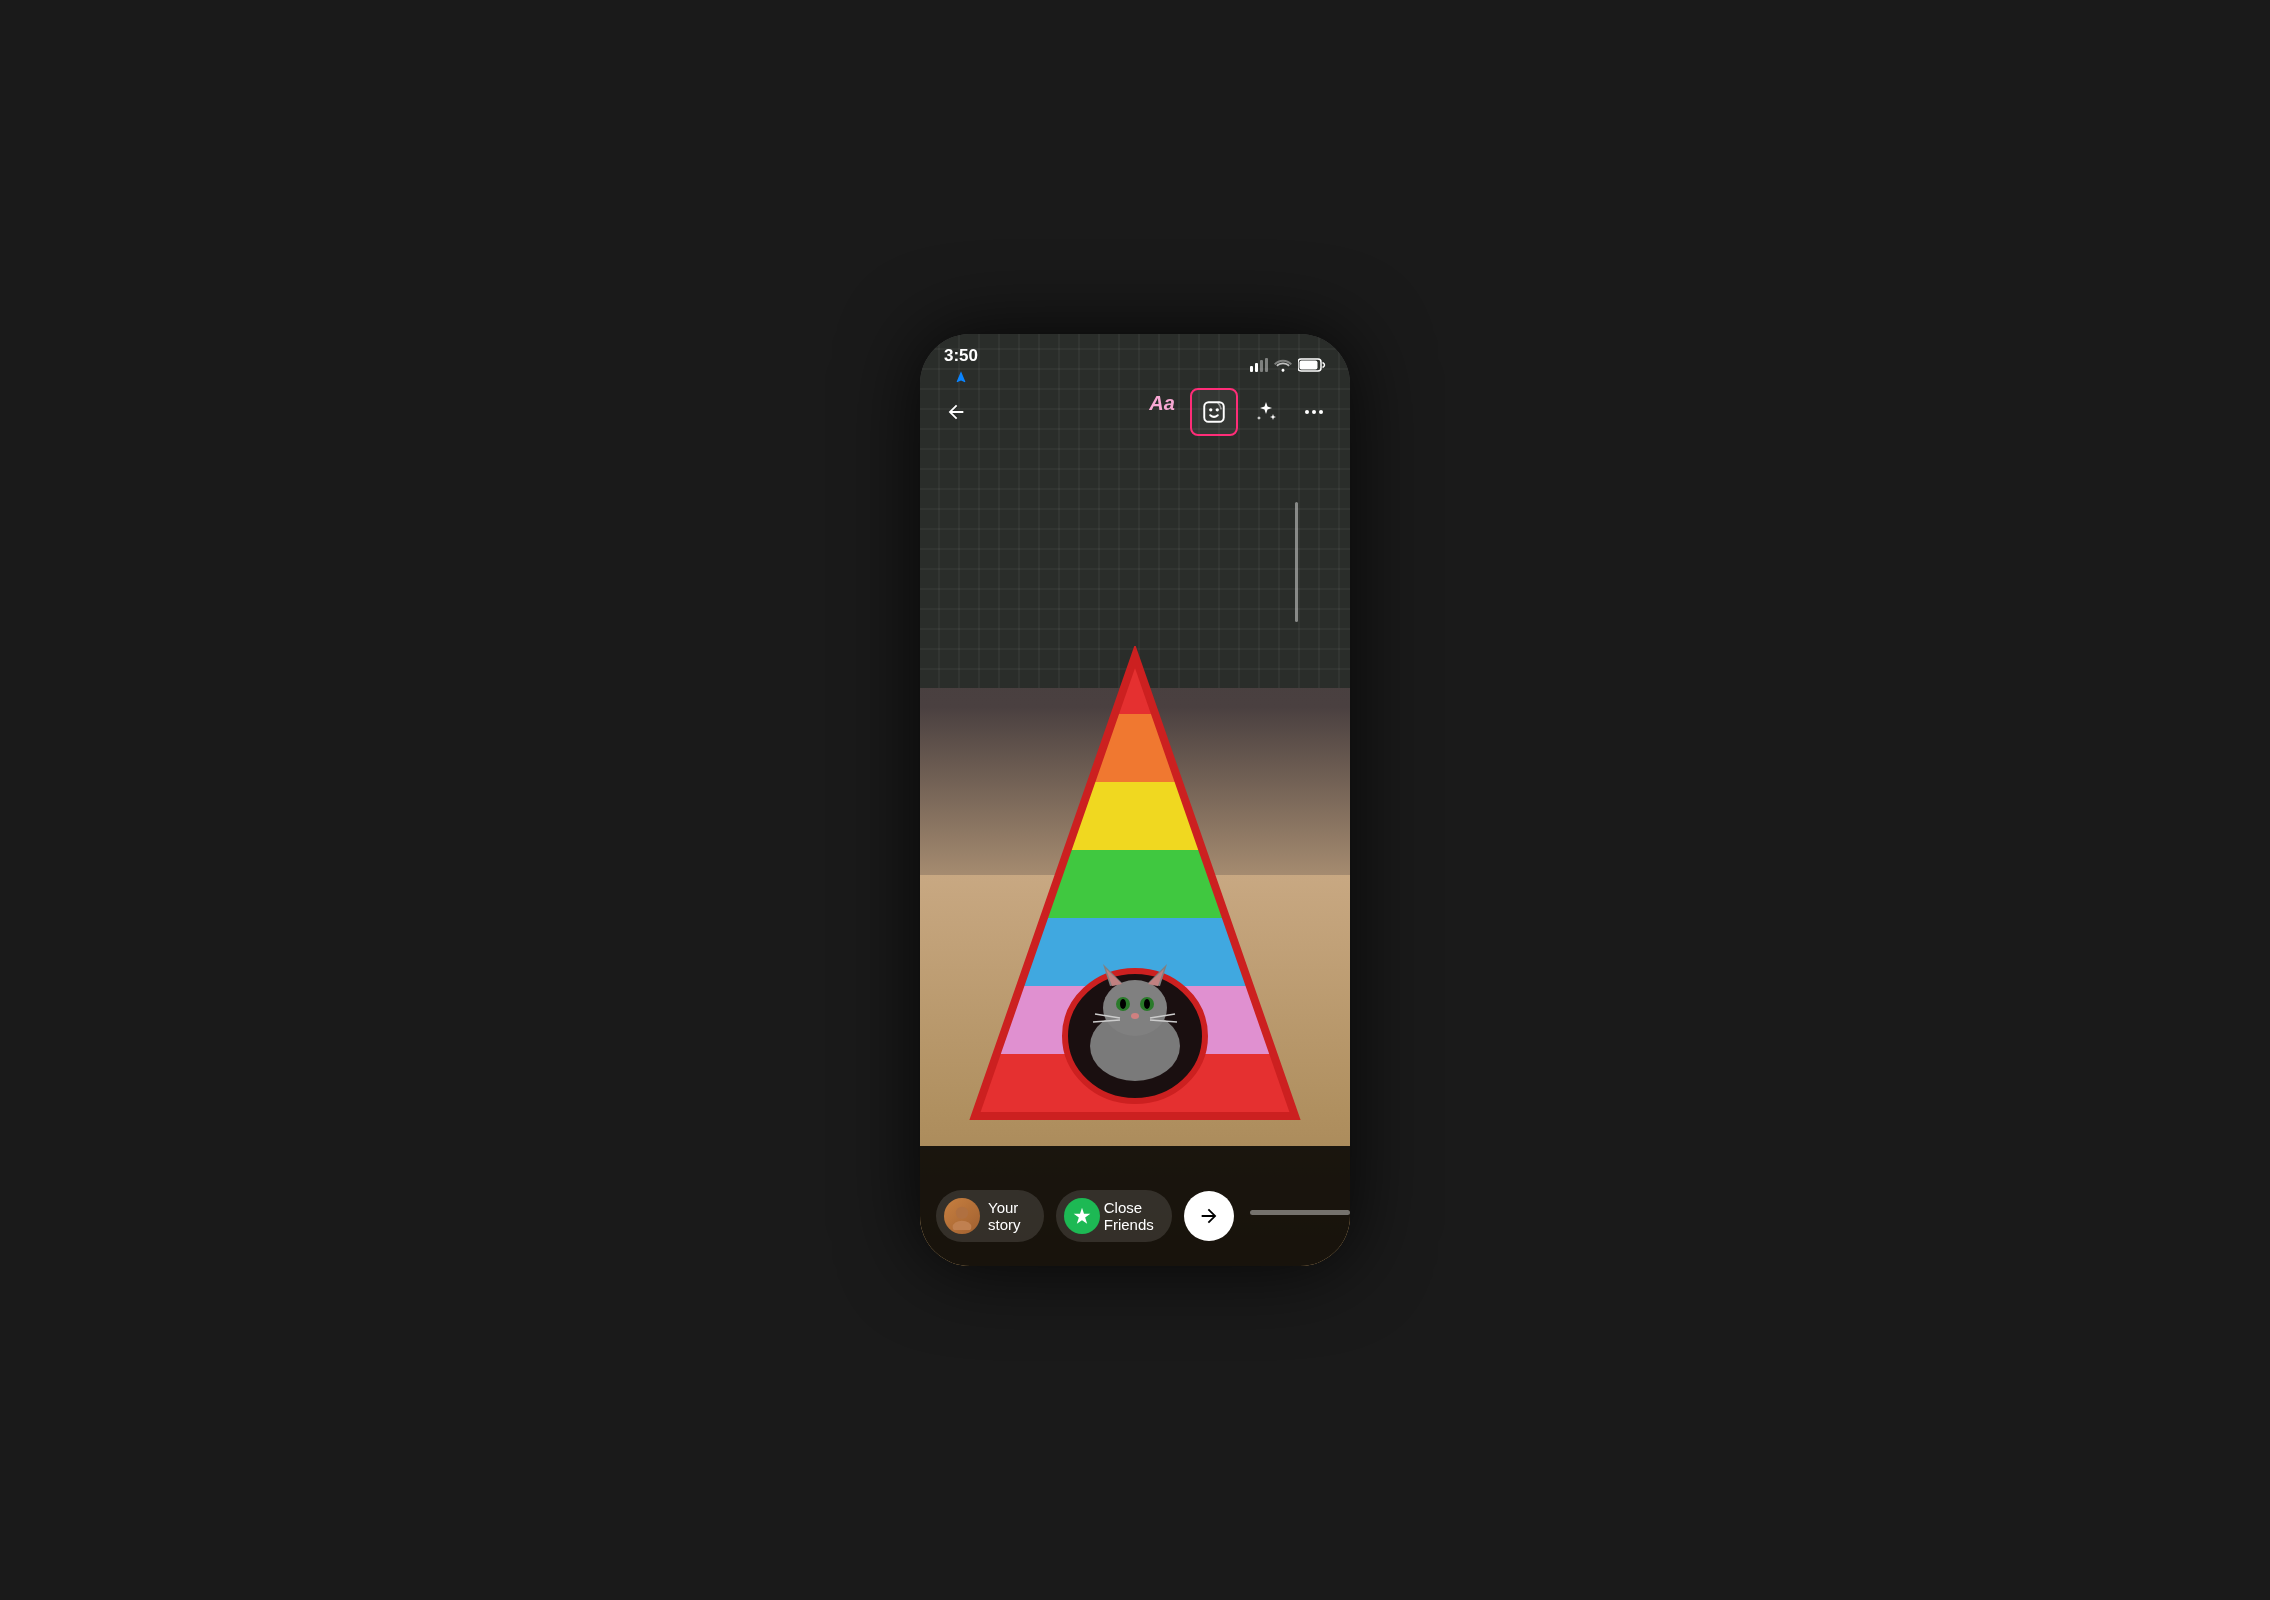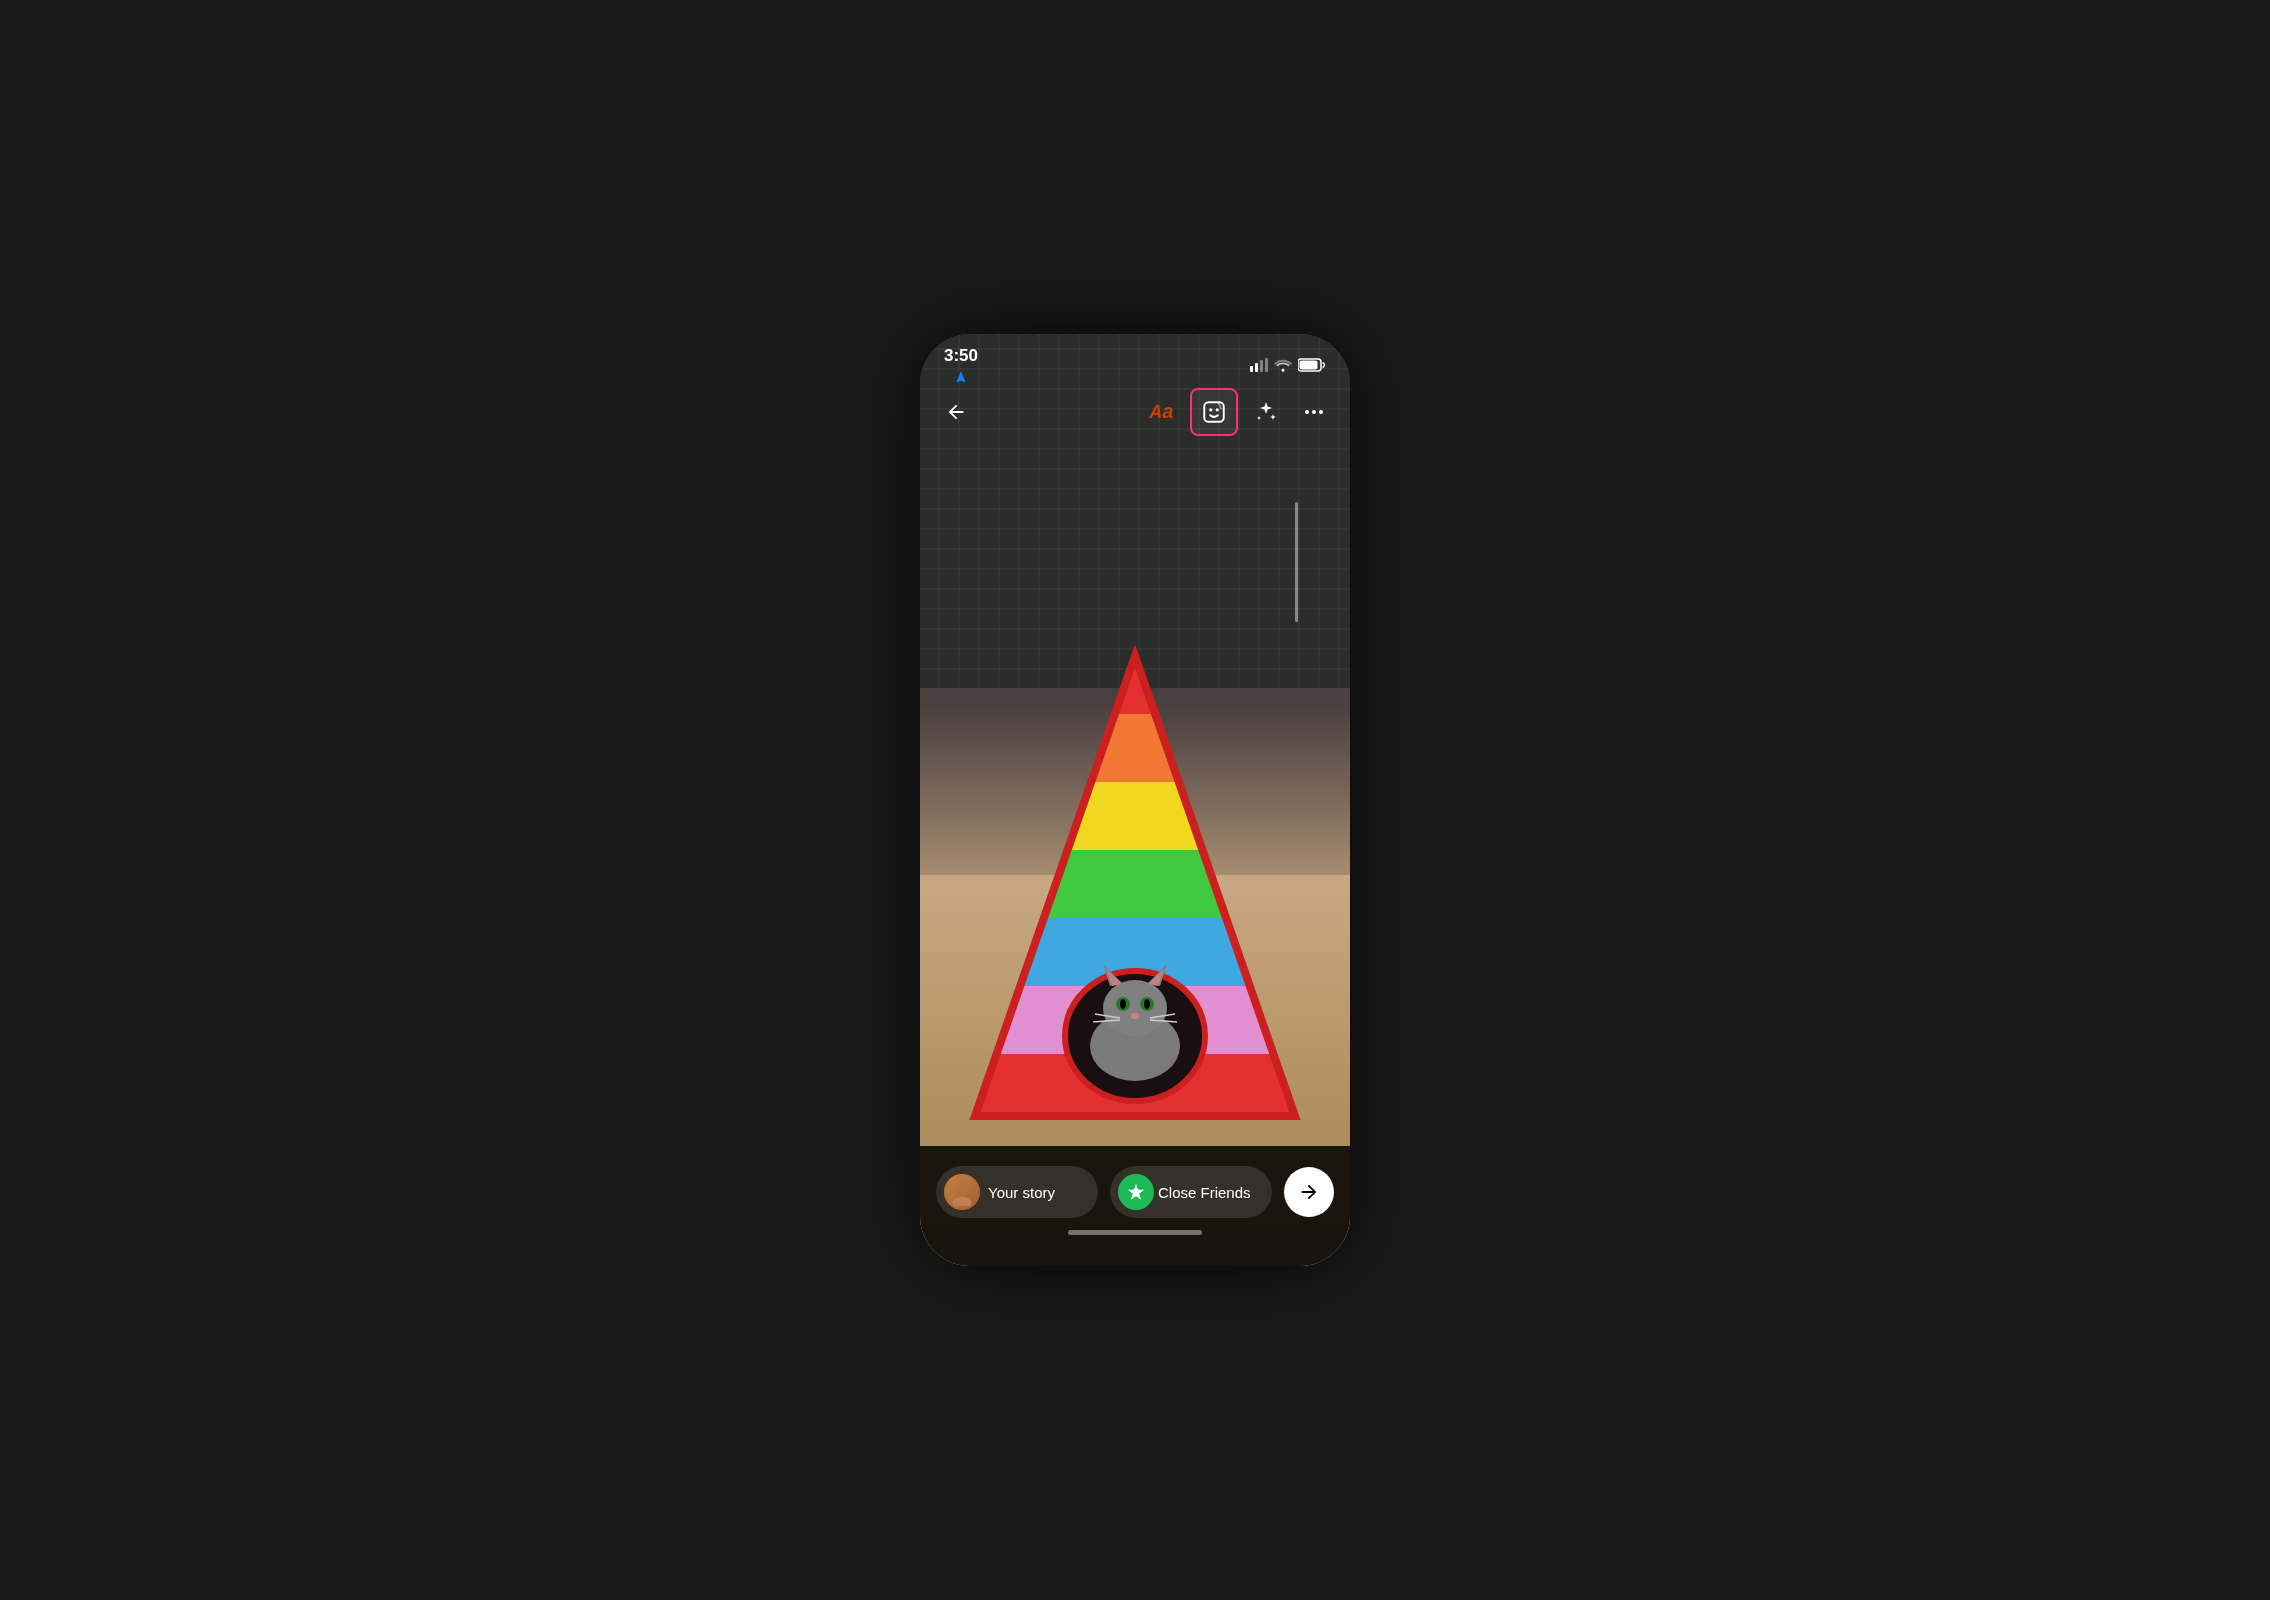--- a/index.html
+++ b/index.html
@@ -150,27 +150,25 @@
     .toolbar-center {
       display: flex;
       align-items: center;
       gap: 8px;
     }
 
     .toolbar-text-btn {
       width: 40px;
       height: 40px;
       display: flex;
-      align-items: center;
-      justify-content: center;
-      color: #c2410c;
+      justify-content: center;
+      color: #f9a8d4;
       font-size: 18px;
       font-weight: 600;
       cursor: pointer;
-      font-family: Liberation Mono, monospace;
     }
 
     .sticker-btn-highlighted {
       width: 48px;
       height: 48px;
       border: 2px solid #ff2d78;
       border-radius: 8px;
       display: flex;
       align-items: center;
       justify-content: center;
@@ -201,21 +199,21 @@
 
     
     .bottom-bar {
       position: absolute;
       bottom: 0;
       left: 0;
       right: 0;
       height: 120px;
       background: rgba(0,0,0,0.85);
       display: flex;
-      flex-direction: column;
+      flex-direction: row;
       align-items: center;
     }
 
     .bottom-actions {
       display: flex;
       align-items: center;
       gap: 12px;
       padding: 20px 16px 0;
       width: 100%;
       justify-content: center;

